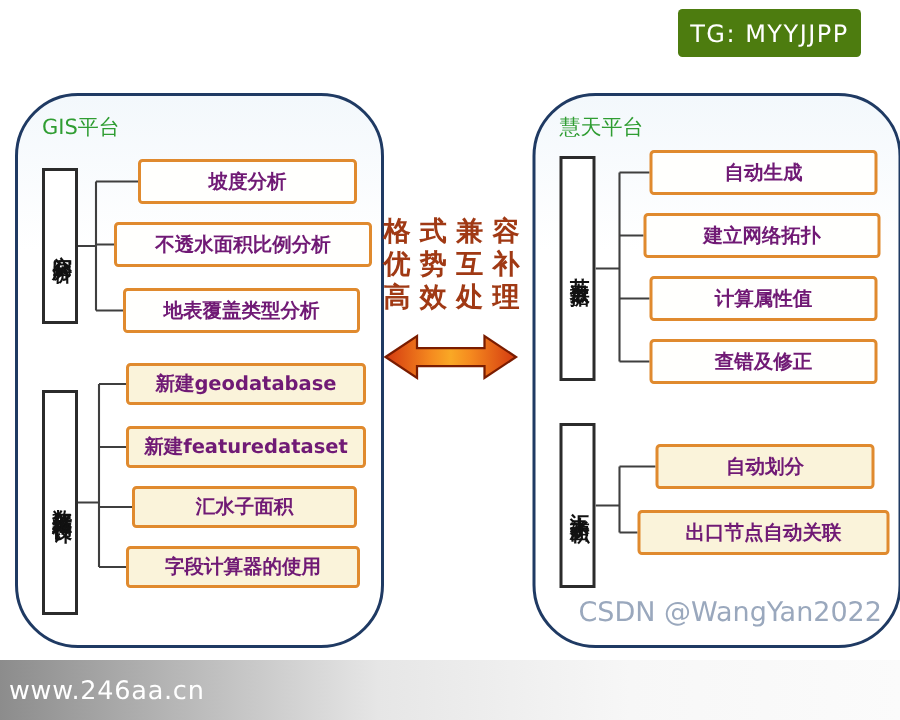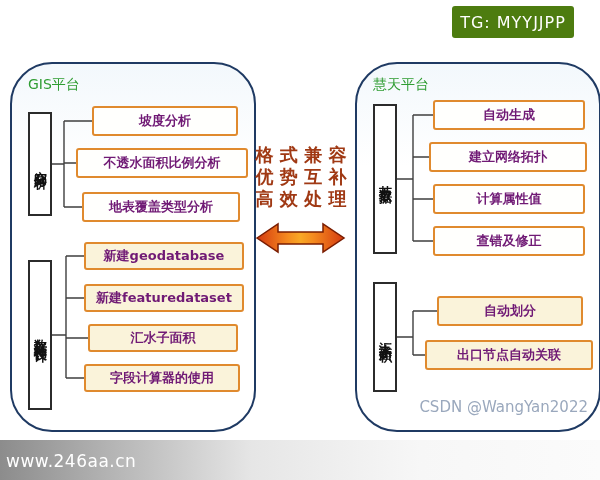--- a/index.html
+++ b/index.html
@@ -69,21 +69,21 @@
   .bottom-strip {
     position:absolute; left:0; right:0; bottom:0; height:40px;
     background:linear-gradient(90deg,#8c8c8c 0%,#b3b3b3 18%,#e6e6e6 42%,#f7f7f7 70%,#fbfbfb 100%);
   }
   .site-watermark {
     position:absolute; left:6px; bottom:9px;
     color:#ffffff; font-size:17px; letter-spacing:0.5px;text-align:center;
   }
   .csdn-watermark {
     position:absolute; right:12px; top:398px;
-    color:#9aa8bd; font-size:15px;
+    color:#9aa8bd; font-size:18px;
   }
 </style>
 </head>
 <body>
 
 <div class="stage">
 
   <div class="tg-badge">TG: MYYJJPP</div>
 
   <div class="panel panel-left">

